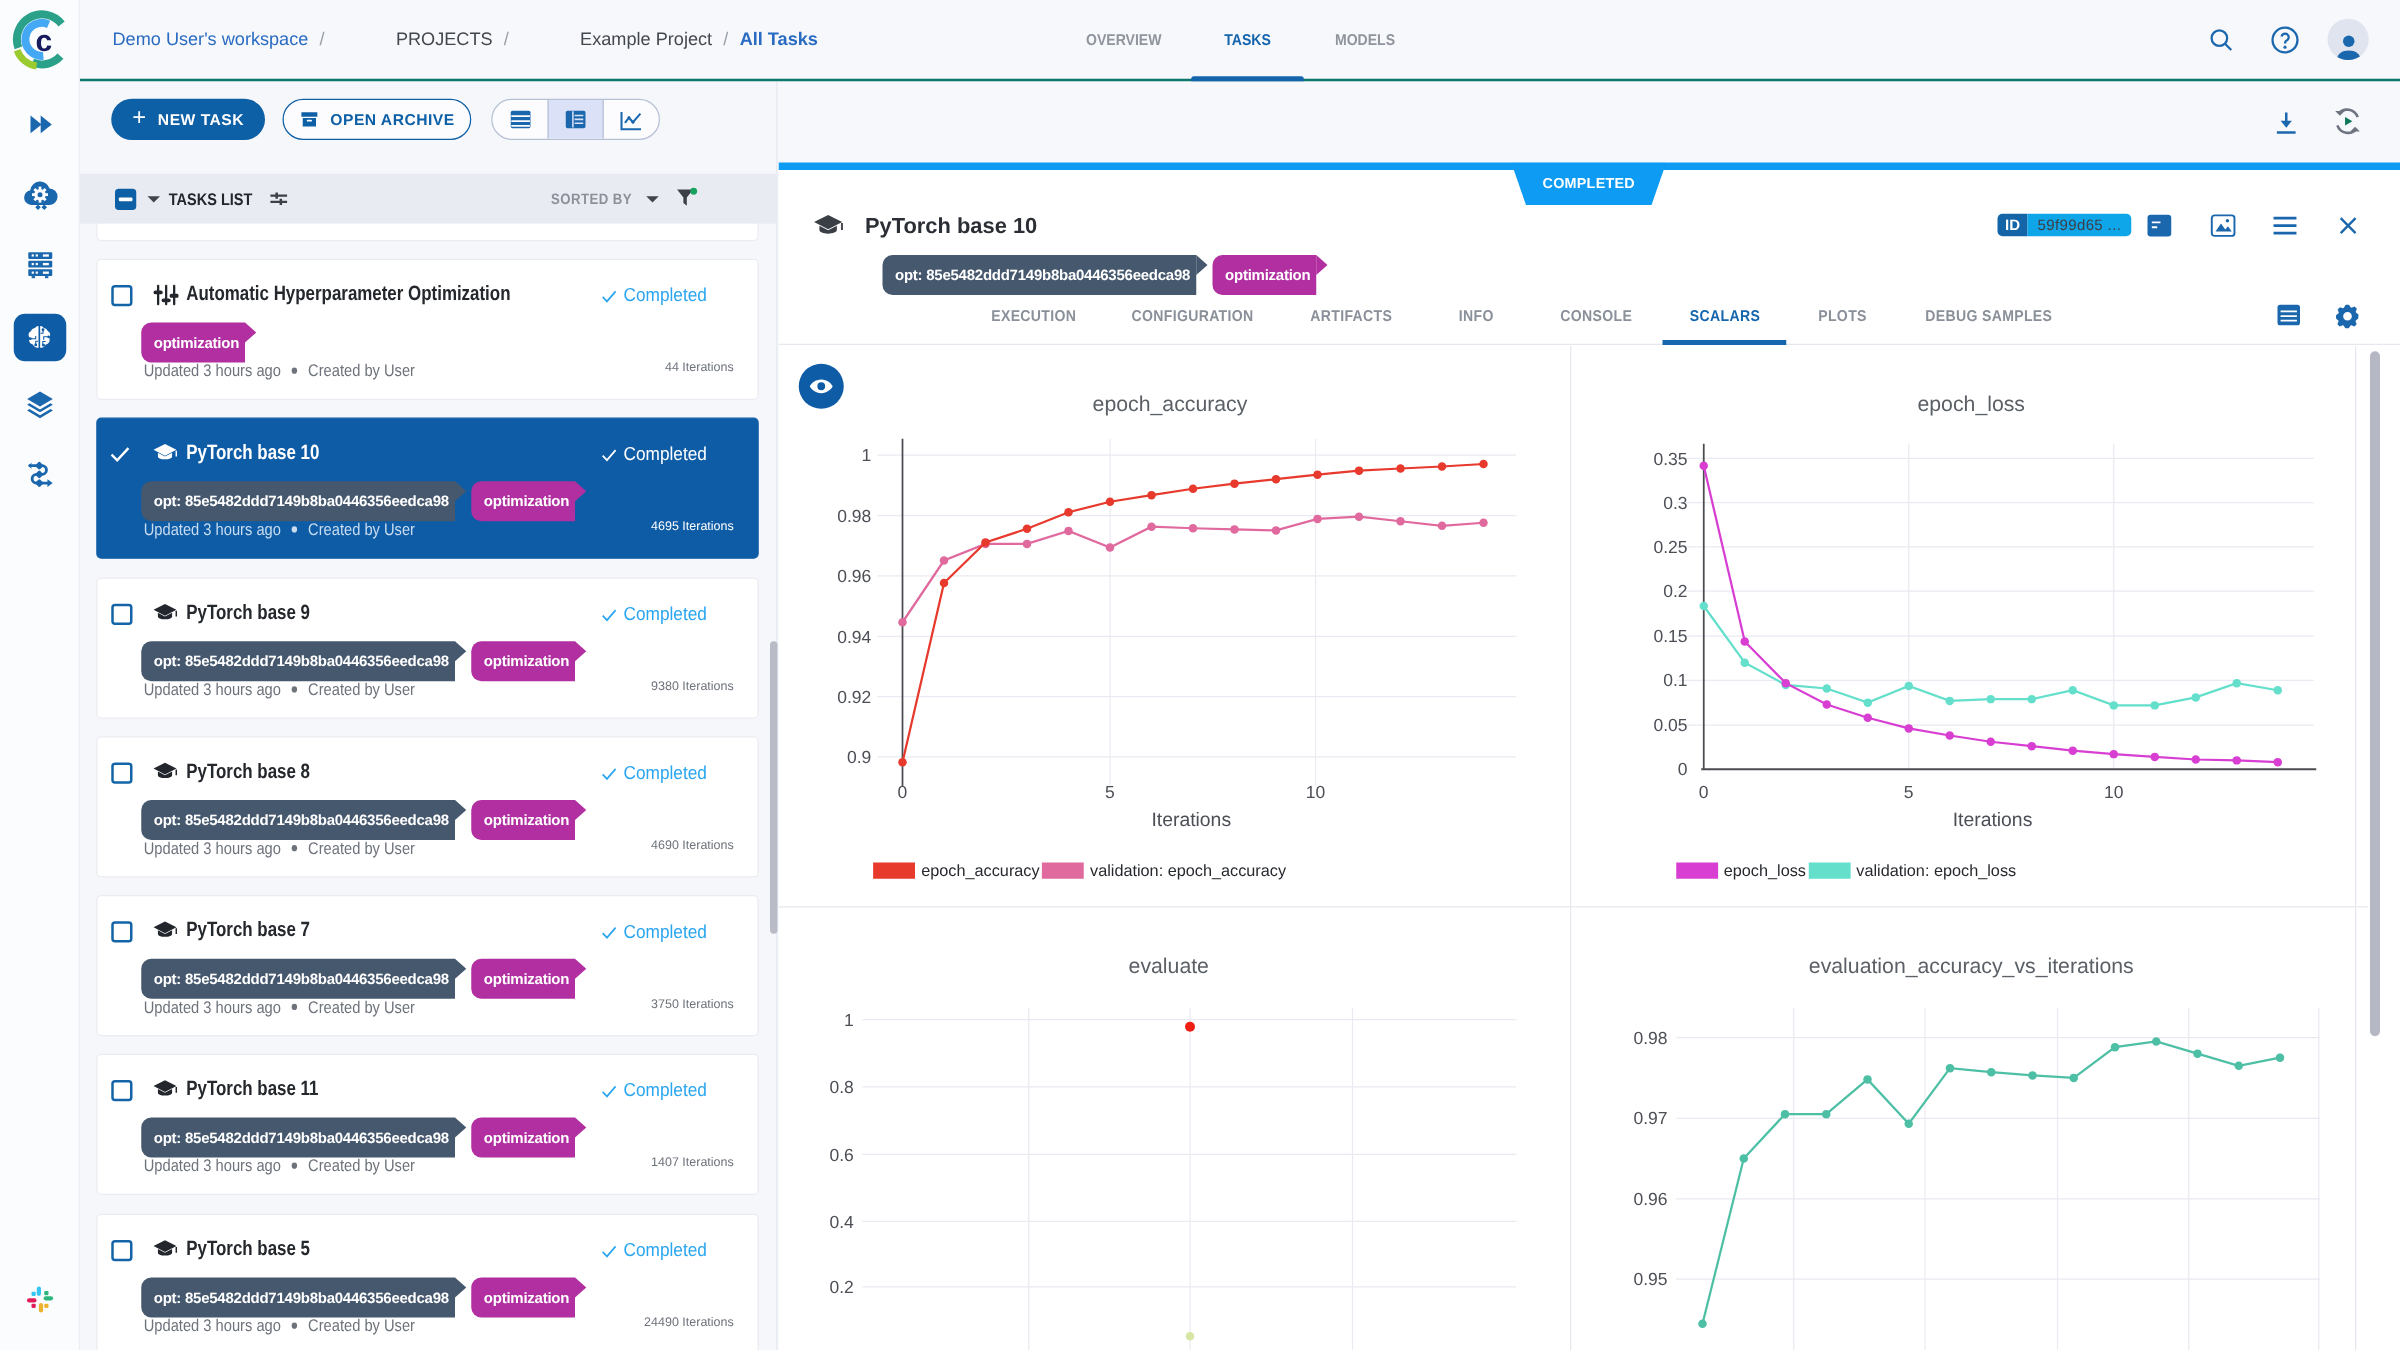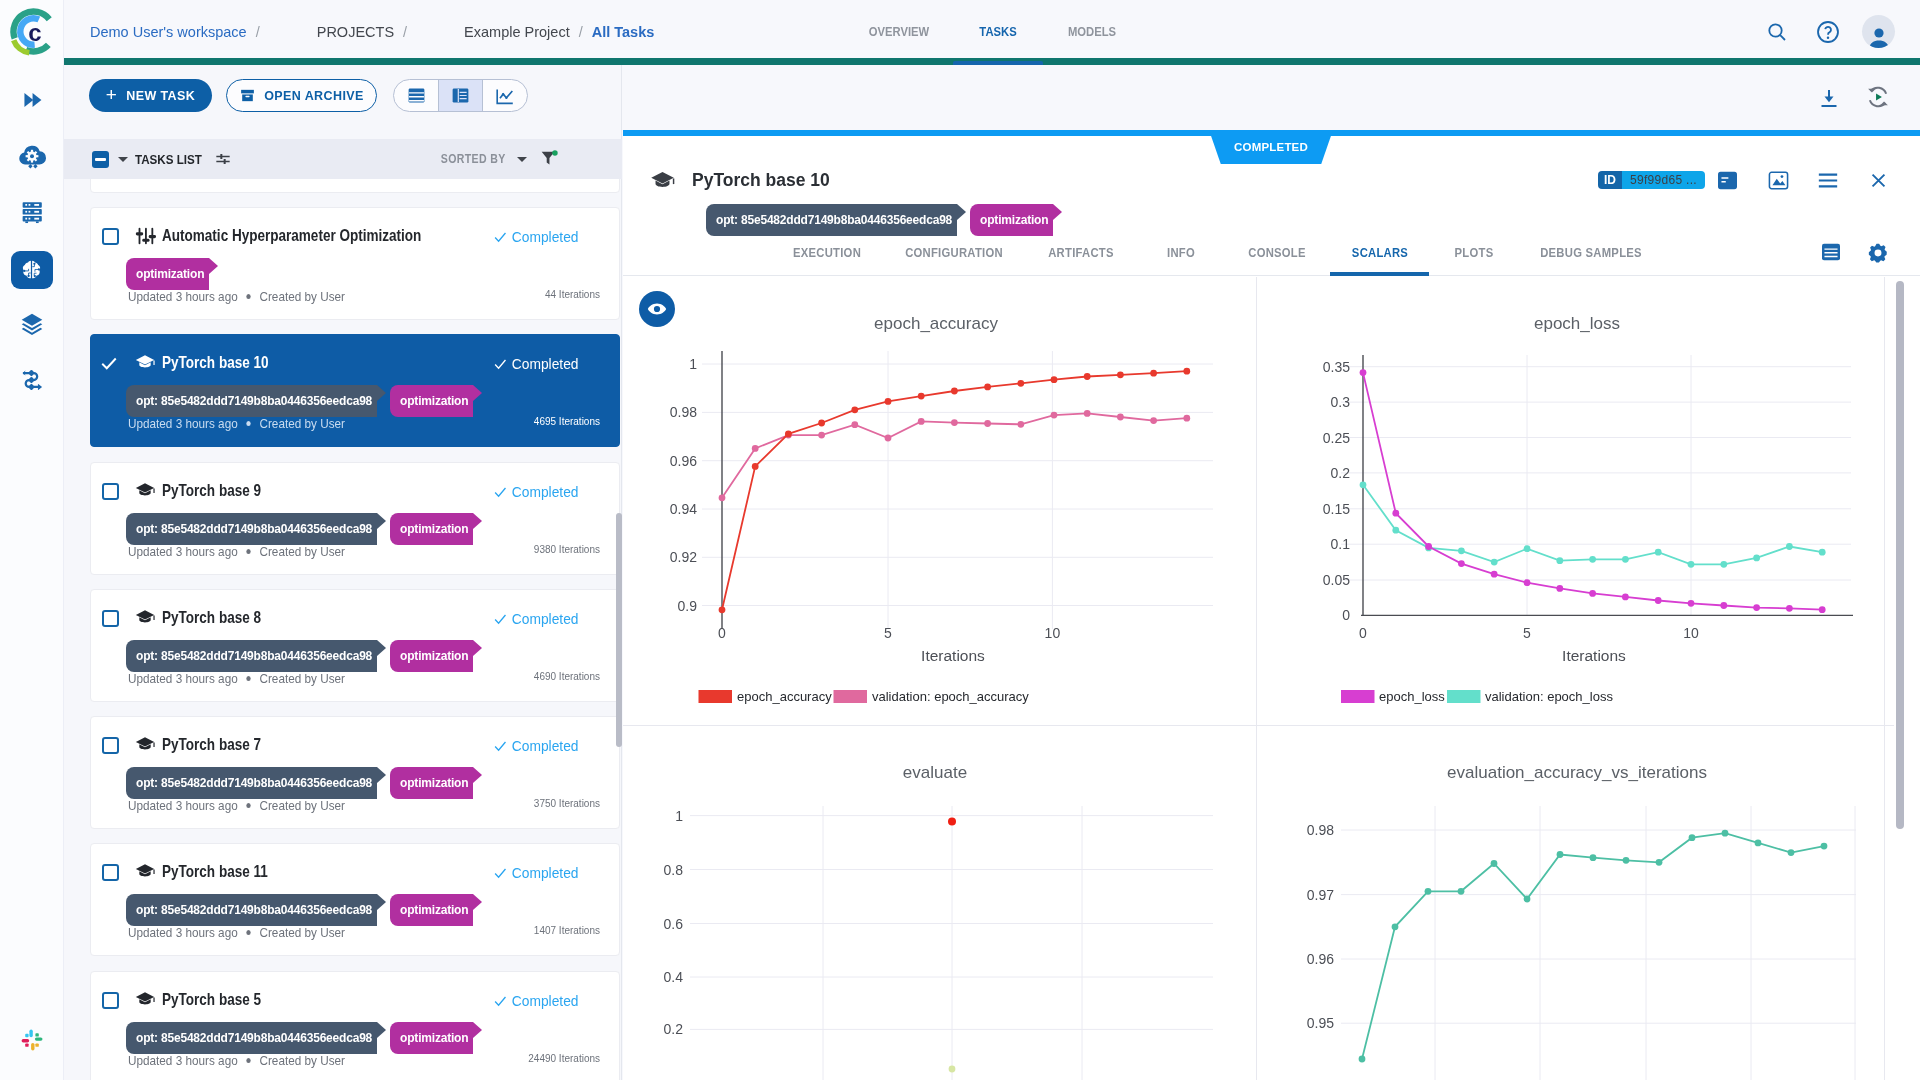--- a/index.html
+++ b/index.html
@@ -5,21 +5,21 @@
 * { margin:0; padding:0; box-sizing:border-box; }
 html,body { width:1920px; height:1080px; overflow:hidden; font-family:"Liberation Sans",sans-serif; background:#f7f8fc; }
 .abs { position:absolute; }
 #stage { position:relative; width:1920px; height:1080px; }
 
 
 #sidebar { position:absolute; left:0; top:0; width:64px; height:1080px; background:#fbfcfe; border-right:1px solid #eceef6; z-index:5; }
 .sideicon { position:absolute; left:50%; transform:translate(-50%,-50%); }
 
 
-#topbar { position:absolute; left:64px; top:0; width:1856px; height:65px; background:#f7f8fc; border-bottom:7px solid #0f766e; z-index:4; }
+#topbar { position:absolute; left:64px; top:0; width:1856px; height:65px; background:#f7f8fc; border-bottom:2px solid #0f766e; z-index:4; }
 #crumbs { position:absolute; left:26px; top:0; height:64px; display:flex; align-items:center; font-size:14.5px; color:#878c95; }
 #crumbs .blue { color:#2a6bc2; }
 #crumbs .dark { color:#43474e;margin-left:48px; }
 #crumbs .bold { font-weight:bold; }
 #crumbs .sep { margin:0 9px; color:#9aa0a8; }
 .apptab { position:absolute; z-index:12; top:0; height:64px; line-height:64px; font-size:12.5px; letter-spacing:0; color:#8f949d; font-weight:bold; transform:translateX(-50%) scaleX(0.9); }
 .apptab.active { color:#1565ad; }
 #tasks-underline { position:absolute; z-index:12; left:953px; top:61px; width:90px; height:4px; background:#1565ad; border-radius:2px 2px 0 0; }
 
 
@@ -36,21 +36,21 @@
 #listbar .cb:after { content:""; position:absolute; left:3px; top:7px; width:11px; height:3px; background:#fff; border-radius:1px; }
 #listbar .title { font-size:13.5px; font-weight:bold; color:#23262b; margin-left:7px; transform:scaleX(0.86); transform-origin:left center; }
 .caret { width:0; height:0; border-left:5px solid transparent; border-right:5px solid transparent; border-top:5px solid #40444b; display:inline-block; }
 #listbar .caret1 { margin-left:9px; }
 #sortedby { position:absolute; right:116px; font-size:12px; font-weight:bold; color:#8b9099; letter-spacing:0.4px; transform:scaleX(0.88); transform-origin:right center; }
 #sortcaret { position:absolute; right:95px; }
 #funnel { position:absolute; right:62px; top:9px; }
 
 
 #cards { position:absolute; left:0; top:114px; width:558px; height:901px; overflow:hidden; }
-.card { position:absolute; left:26px; width:530px; height:113px; background:#fff; border:1px solid #ebecf1; border-radius:4px; }
+.card { position:absolute; left:13px; width:530px; height:113px; background:#fff; border:1px solid #ebecf1; border-radius:4px; }
 .card.sel { background:#0e5ca6; border-color:#0e5ca6; }
 .cardcb { position:absolute; left:11px; top:20px; width:17px; height:17px; border:2px solid #1465a8; border-radius:3px; background:#fff; }
 .ctitle { position:absolute; left:71px; top:18px; font-size:16.5px; font-weight:bold; color:#24272c; transform:scaleX(0.82); transform-origin:left center; white-space:nowrap; }
 .sel .ctitle { color:#fff; }
 .ccomp { position:absolute; right:40px; top:20px; font-size:15px; color:#2aa5f0; display:flex; align-items:center; transform:scaleX(0.92); transform-origin:right center; }
 .sel .ccomp { color:#fff; }
 .tagrow { position:absolute; left:35px; top:50px; height:17px; display:flex; }
 .tag { height:32px; display:flex; align-items:center; font-size:12px; font-weight:bold; color:#fff; padding:0 5px 0 10px; letter-spacing:-0.2px; position:relative; border-radius:8px 0 0 8px; margin-right:13px; }
 .tag:after { content:""; position:absolute; left:100%; top:0; width:0; height:0; border-top:8.5px solid transparent; border-bottom:8.5px solid transparent; }
 .tag.slate { background:#46586e; }

